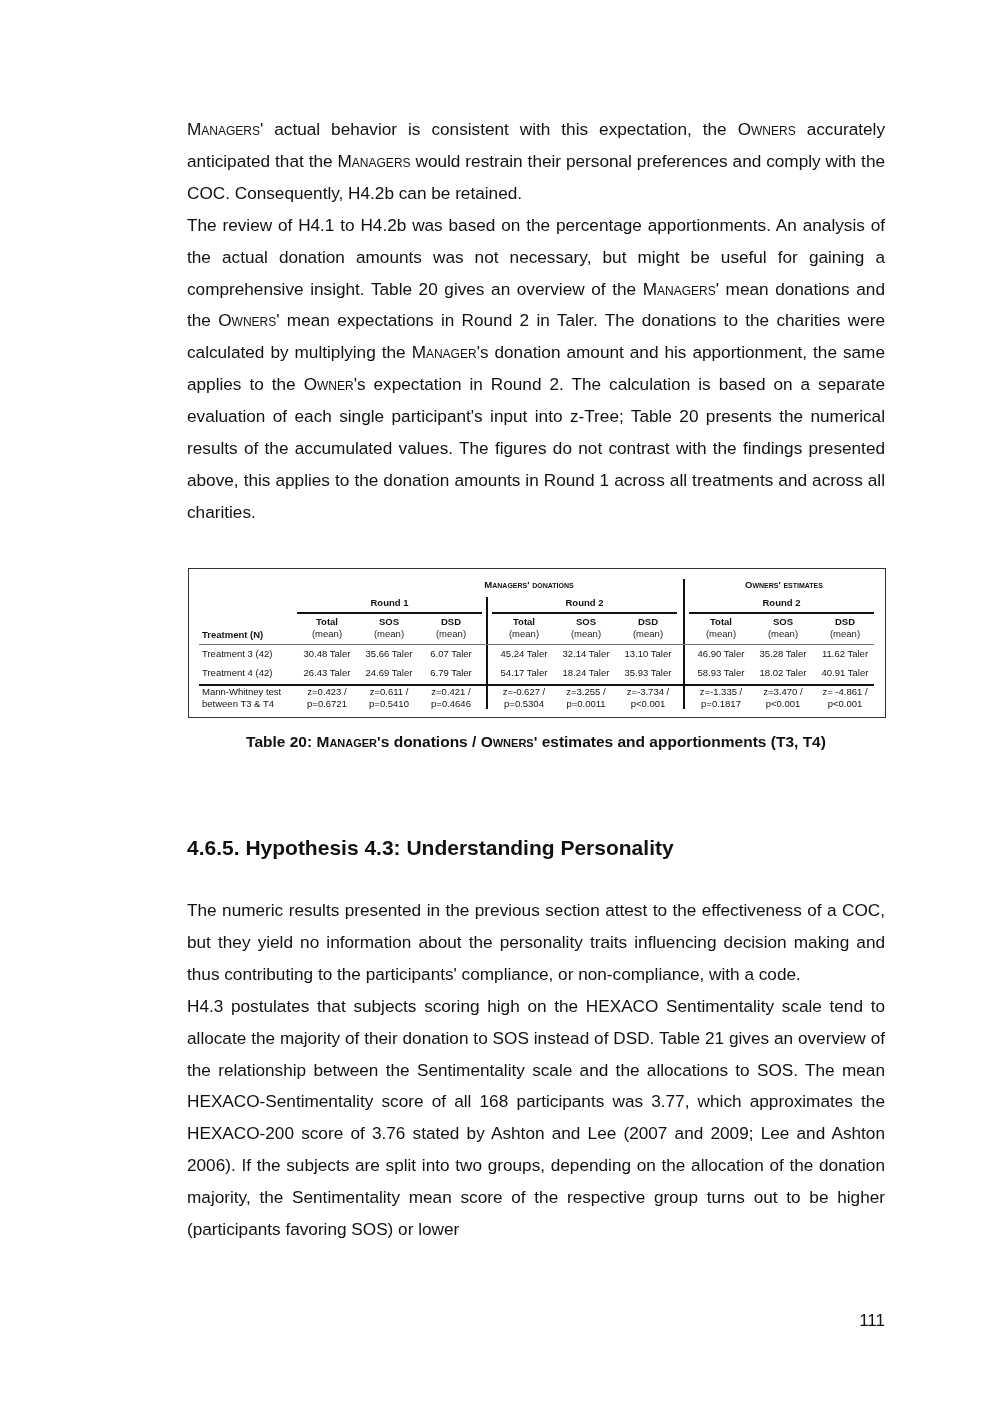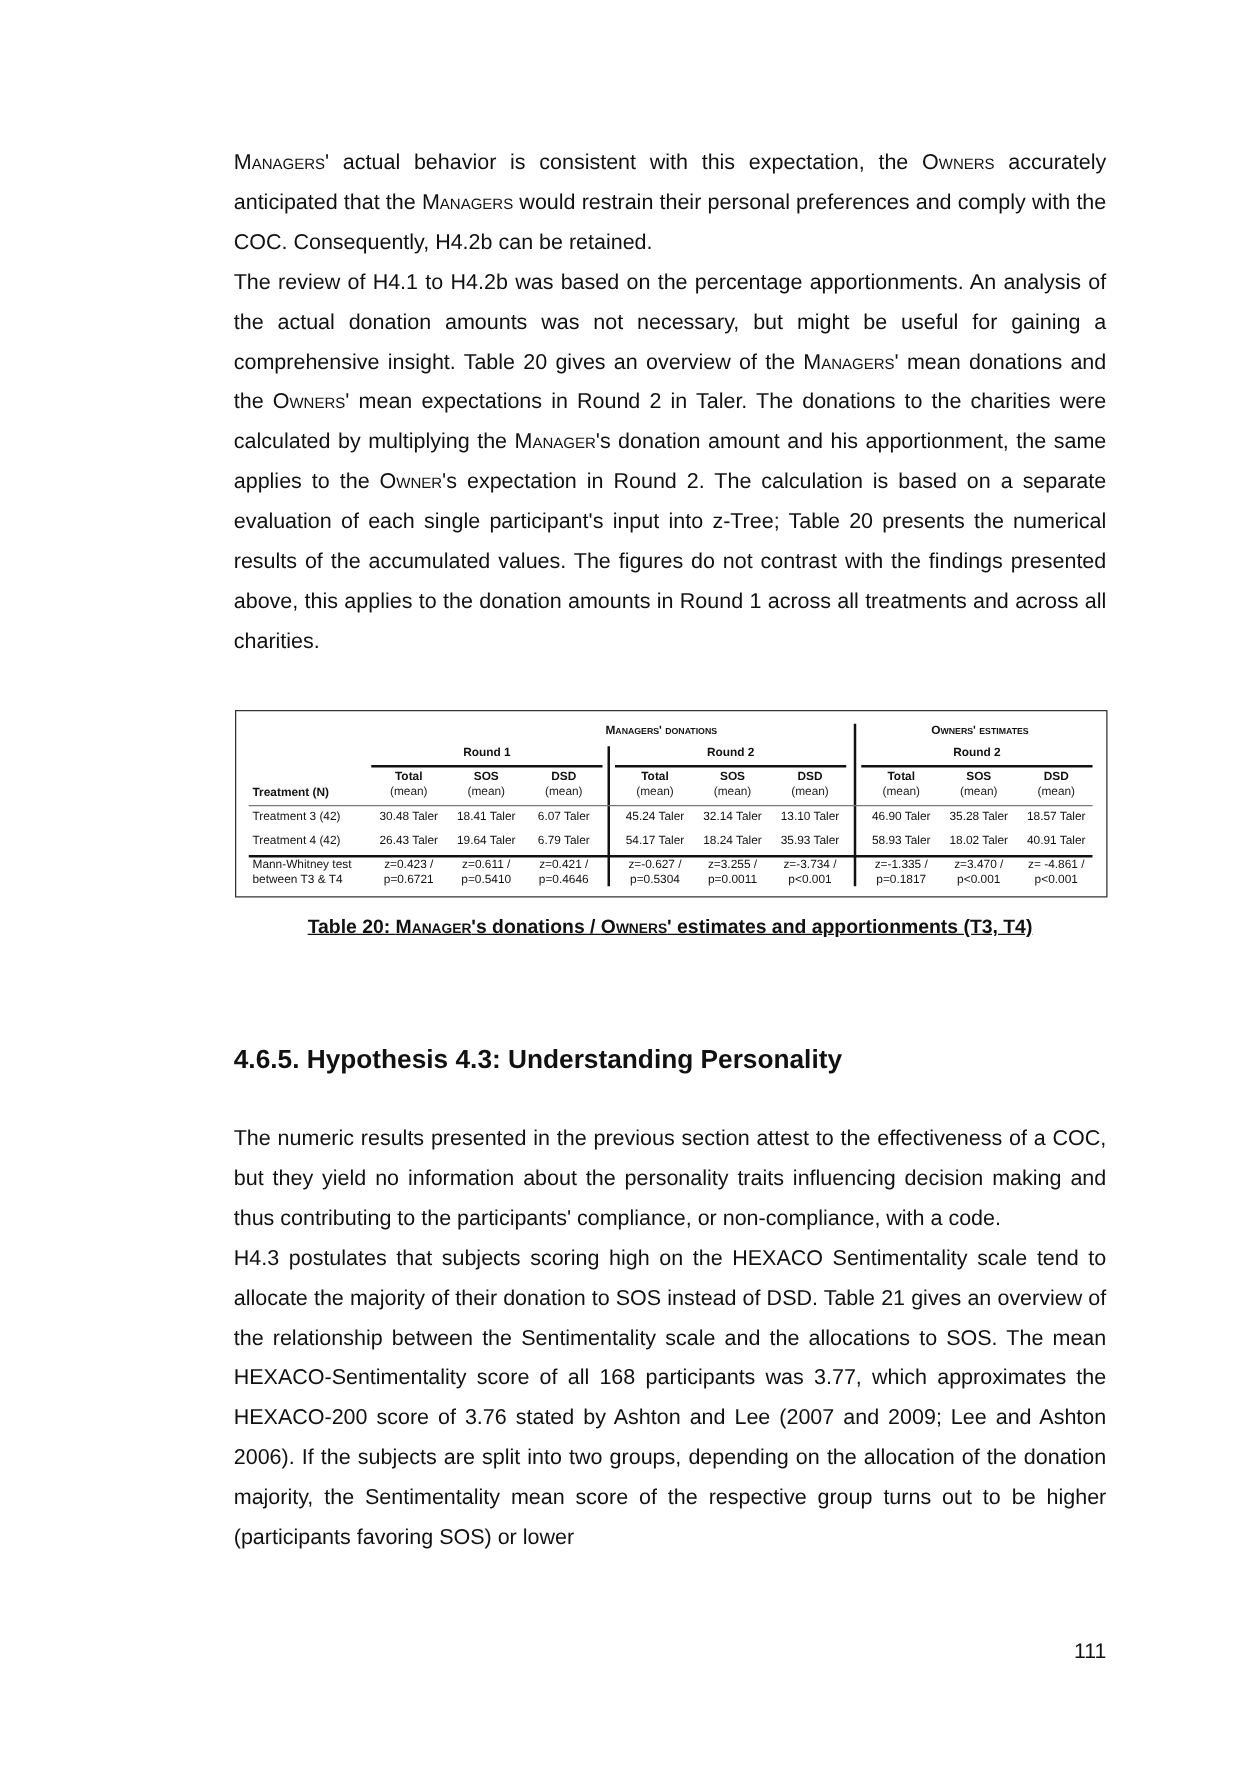--- a/index.html
+++ b/index.html
@@ -1,21 +1,21 @@
 <!DOCTYPE html>
 <html><head>
 <meta charset="utf-8">
 <style>
   html, body { margin: 0; padding: 0; background: #ffffff; }
   body { width: 1000px; height: 1414px; position: relative; font-family: "Liberation Sans", sans-serif; color: #111; overflow: hidden; }
   .page { position: absolute; left: 187px; top: 114px; width: 698px; }
   .para { font-size: 17.2px; line-height: 31.9px; text-align: justify; margin: 0; }
   .sc { font-variant: small-caps; }
   .tbl-box { position: absolute; left: 188px; top: 568px; width: 698px; height: 150px; border: 1.5px solid #333; box-sizing: border-box; }
-  .caption { position: absolute; left: 187px; top: 733px; width: 698px; text-align: center; font-weight: bold; font-size: 15.5px; text-decoration: underline; }
+  .caption { position: absolute; left: 187px; top: 733px; width: 698px; text-align: center; font-weight: bold; font-size: 15.5px; }
   .heading { position: absolute; left: 187px; top: 836px; font-weight: bold; font-size: 21px; }
   .pagenum { position: absolute; left: 820px; top: 1311px; width: 65px; text-align: right; font-size: 17px; }
   .grp-title { position: absolute; font-size: 9.5px; font-weight: bold; text-align: center; }
   .rule-thick { position: absolute; height: 2px; background: #111; }
   .rule-thin { position: absolute; height: 1px; background: #777; }
   .vline { position: absolute; width: 1.5px; background: #111; }
   .cell { position: absolute; font-size: 9.5px; text-align: center; line-height: 12px; white-space: nowrap; }
   .cell.left { text-align: right; }
   .hdr b { display: block; }
   .hdr span { color: #222; }
@@ -65,22 +65,22 @@
   <div class="rule-thick" style="left:10px; top:115px; width:675px; height:1.5px;"></div>
 
   <div class="cell left" style="left:13px; top:117px;">Mann-Whitney test</div>
   <div class="cell left" style="left:13px; top:129px;">between T3 &amp; T4</div>
 
   <div id="cells">
       <div class="cell" style="left: 108px; top: 79px; width: 60px;">30.48 Taler</div>
       <div class="cell" style="left: 108px; top: 98px; width: 60px;">26.43 Taler</div>
       <div class="cell" style="left: 108px; top: 117px; width: 60px;">z=0.423 /</div>
       <div class="cell" style="left: 108px; top: 129px; width: 60px;">p=0.6721</div>
-      <div class="cell" style="left: 170px; top: 79px; width: 60px;">18.41 Taler</div>
-      <div class="cell" style="left: 170px; top: 98px; width: 60px;">19.64 Taler</div>
+      <div class="cell" style="left: 170px; top: 79px; width: 60px;">35.66 Taler</div>
+      <div class="cell" style="left: 170px; top: 98px; width: 60px;">24.69 Taler</div>
       <div class="cell" style="left: 170px; top: 117px; width: 60px;">z=0.611 /</div>
       <div class="cell" style="left: 170px; top: 129px; width: 60px;">p=0.5410</div>
       <div class="cell" style="left: 232px; top: 79px; width: 60px;">6.07 Taler</div>
       <div class="cell" style="left: 232px; top: 98px; width: 60px;">6.79 Taler</div>
       <div class="cell" style="left: 232px; top: 117px; width: 60px;">z=0.421 /</div>
       <div class="cell" style="left: 232px; top: 129px; width: 60px;">p=0.4646</div>
       <div class="cell" style="left: 305px; top: 79px; width: 60px;">45.24 Taler</div>
       <div class="cell" style="left: 305px; top: 98px; width: 60px;">54.17 Taler</div>
       <div class="cell" style="left: 305px; top: 117px; width: 60px;">z=-0.627 /</div>
       <div class="cell" style="left: 305px; top: 129px; width: 60px;">p=0.5304</div>
@@ -93,21 +93,21 @@
       <div class="cell" style="left: 429px; top: 117px; width: 60px;">z=-3.734 /</div>
       <div class="cell" style="left: 429px; top: 129px; width: 60px;">p&lt;0.001</div>
       <div class="cell" style="left: 502px; top: 79px; width: 60px;">46.90 Taler</div>
       <div class="cell" style="left: 502px; top: 98px; width: 60px;">58.93 Taler</div>
       <div class="cell" style="left: 502px; top: 117px; width: 60px;">z=-1.335 /</div>
       <div class="cell" style="left: 502px; top: 129px; width: 60px;">p=0.1817</div>
       <div class="cell" style="left: 564px; top: 79px; width: 60px;">35.28 Taler</div>
       <div class="cell" style="left: 564px; top: 98px; width: 60px;">18.02 Taler</div>
       <div class="cell" style="left: 564px; top: 117px; width: 60px;">z=3.470 /</div>
       <div class="cell" style="left: 564px; top: 129px; width: 60px;">p&lt;0.001</div>
-      <div class="cell" style="left: 626px; top: 79px; width: 60px;">18.57 Taler</div>
+      <div class="cell" style="left: 626px; top: 79px; width: 60px;">11.62 Taler</div>
       <div class="cell" style="left: 626px; top: 98px; width: 60px;">40.91 Taler</div>
       <div class="cell" style="left: 626px; top: 117px; width: 60px;">z= -4.861 /</div>
       <div class="cell" style="left: 626px; top: 129px; width: 60px;">p&lt;0.001</div>
     </div>
 </div>
 
 <div class="caption">Table 20: <span class="sc">Manager</span>'s donations / <span class="sc">Owners</span>' estimates and apportionments (T3, T4)</div>
 
 <div class="heading">4.6.5. Hypothesis 4.3: Understanding Personality</div>
 

